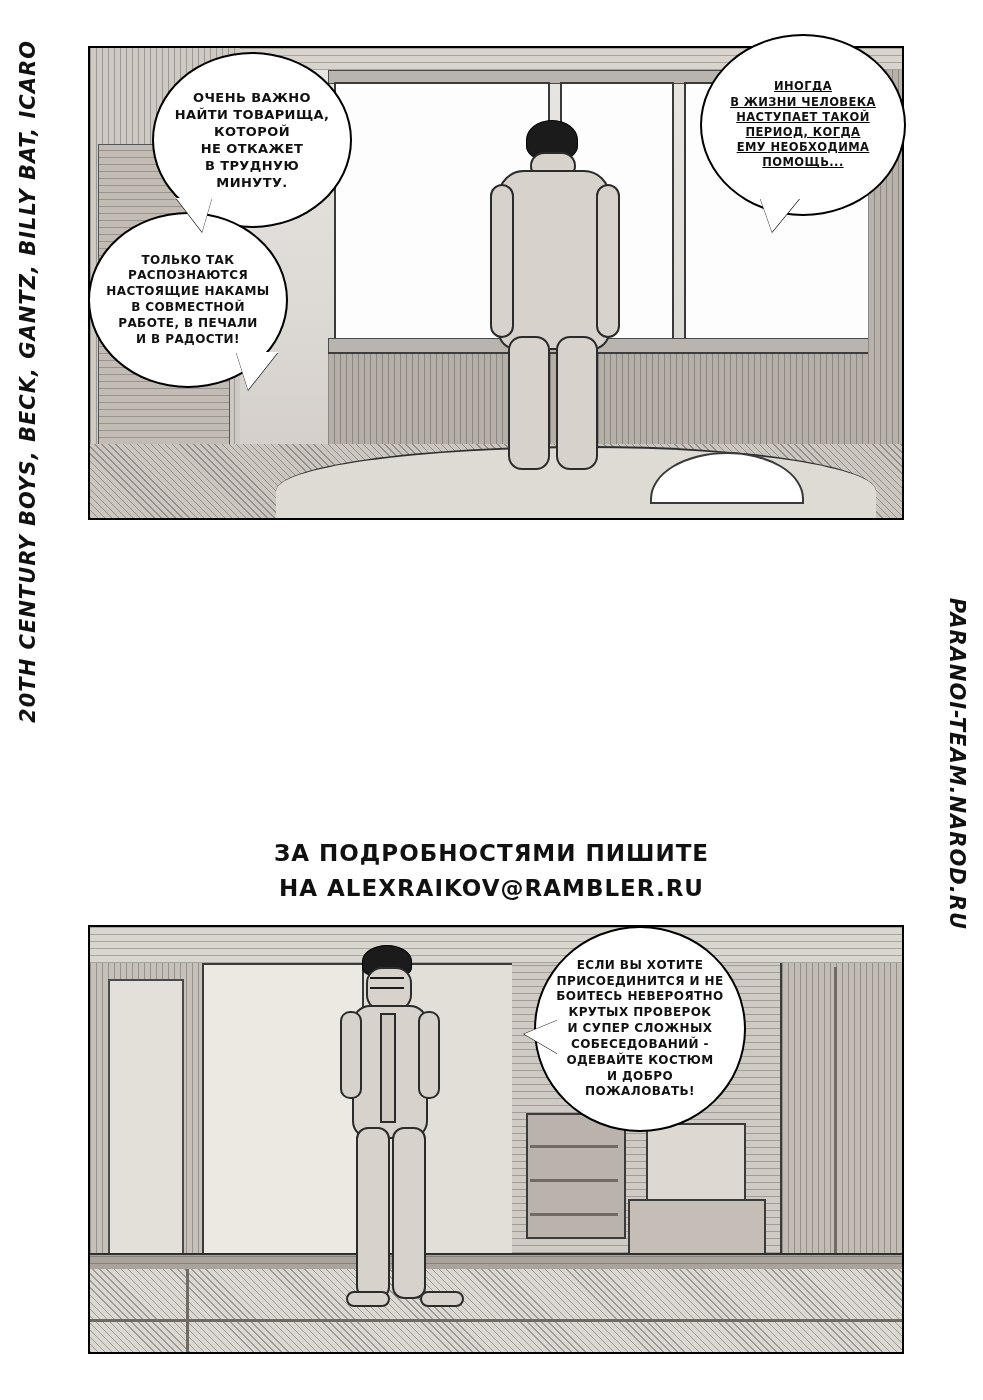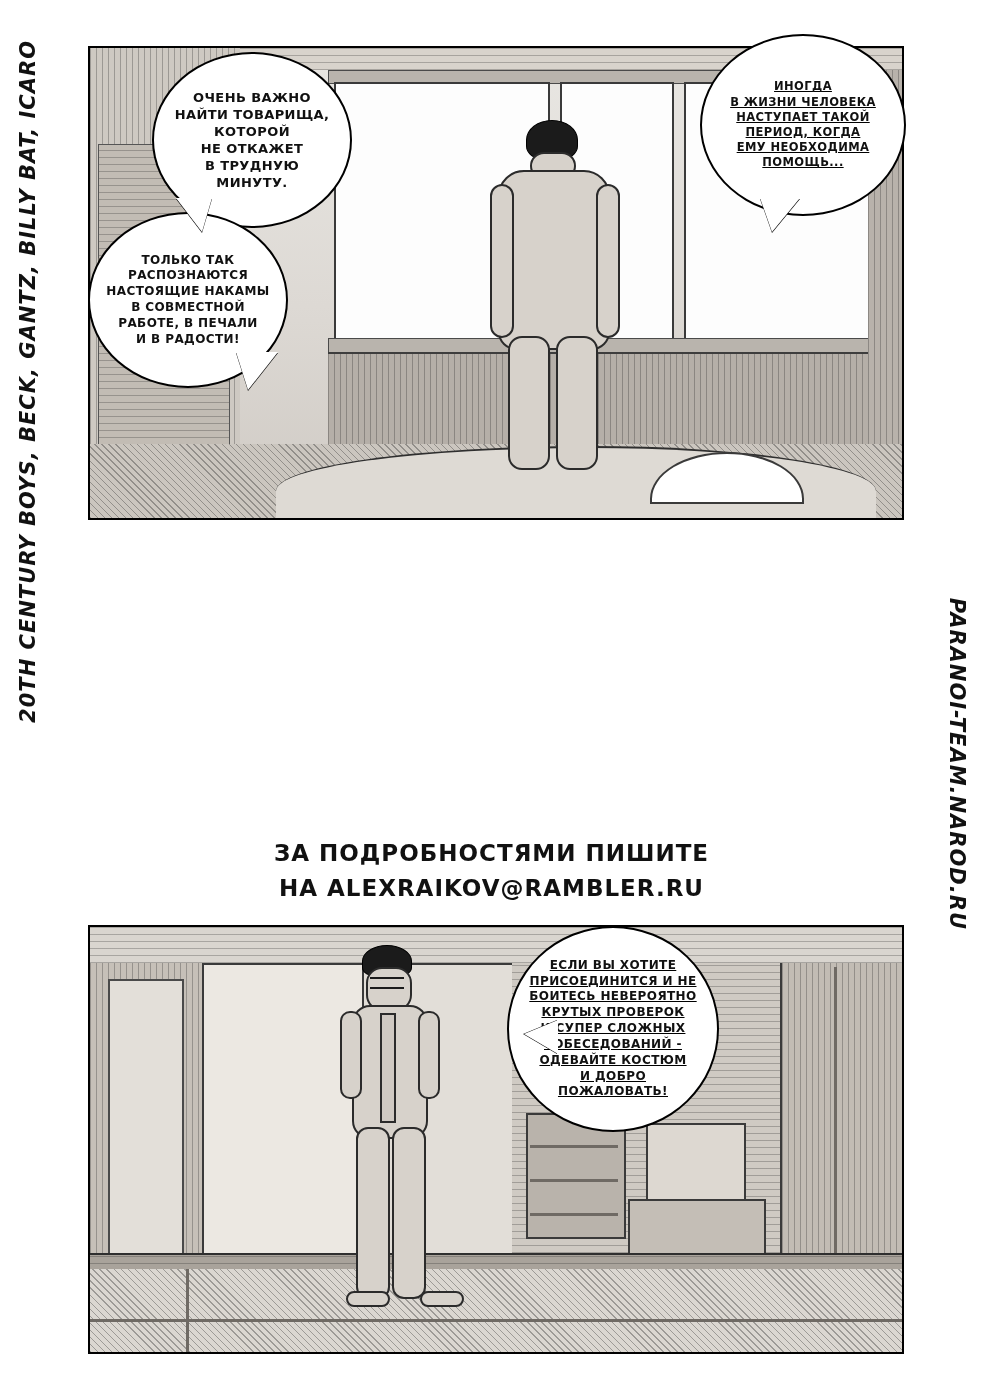--- a/index.html
+++ b/index.html
@@ -140,21 +140,21 @@
   .tail {
     position: absolute;
     width: 0;
     height: 0;
     z-index: 7;
   }
 
   #balloon-1 { left: 152px; top: 52px;  width: 200px; height: 176px; }
   #balloon-2 { left: 88px; top: 212px; width: 200px; height: 176px; }
   #balloon-3 { left: 700px; top: 34px;  width: 206px; height: 182px; text-decoration: underline; }
-  #balloon-4 { left: 507px; top: 926px; width: 212px; height: 206px; text-decoration: underline; }
+  #balloon-4 { left: 534px; top: 926px; width: 212px; height: 206px; }
 
   #balloon-1 p { font-size: 13px; }
   #balloon-3 p { font-size: 11.5px; }
   #balloon-4 p { font-size: 12px; }
   #balloon-2 p { font-size: 12px; }
 
   
   .ad {
     position: absolute;
     left: 0;

